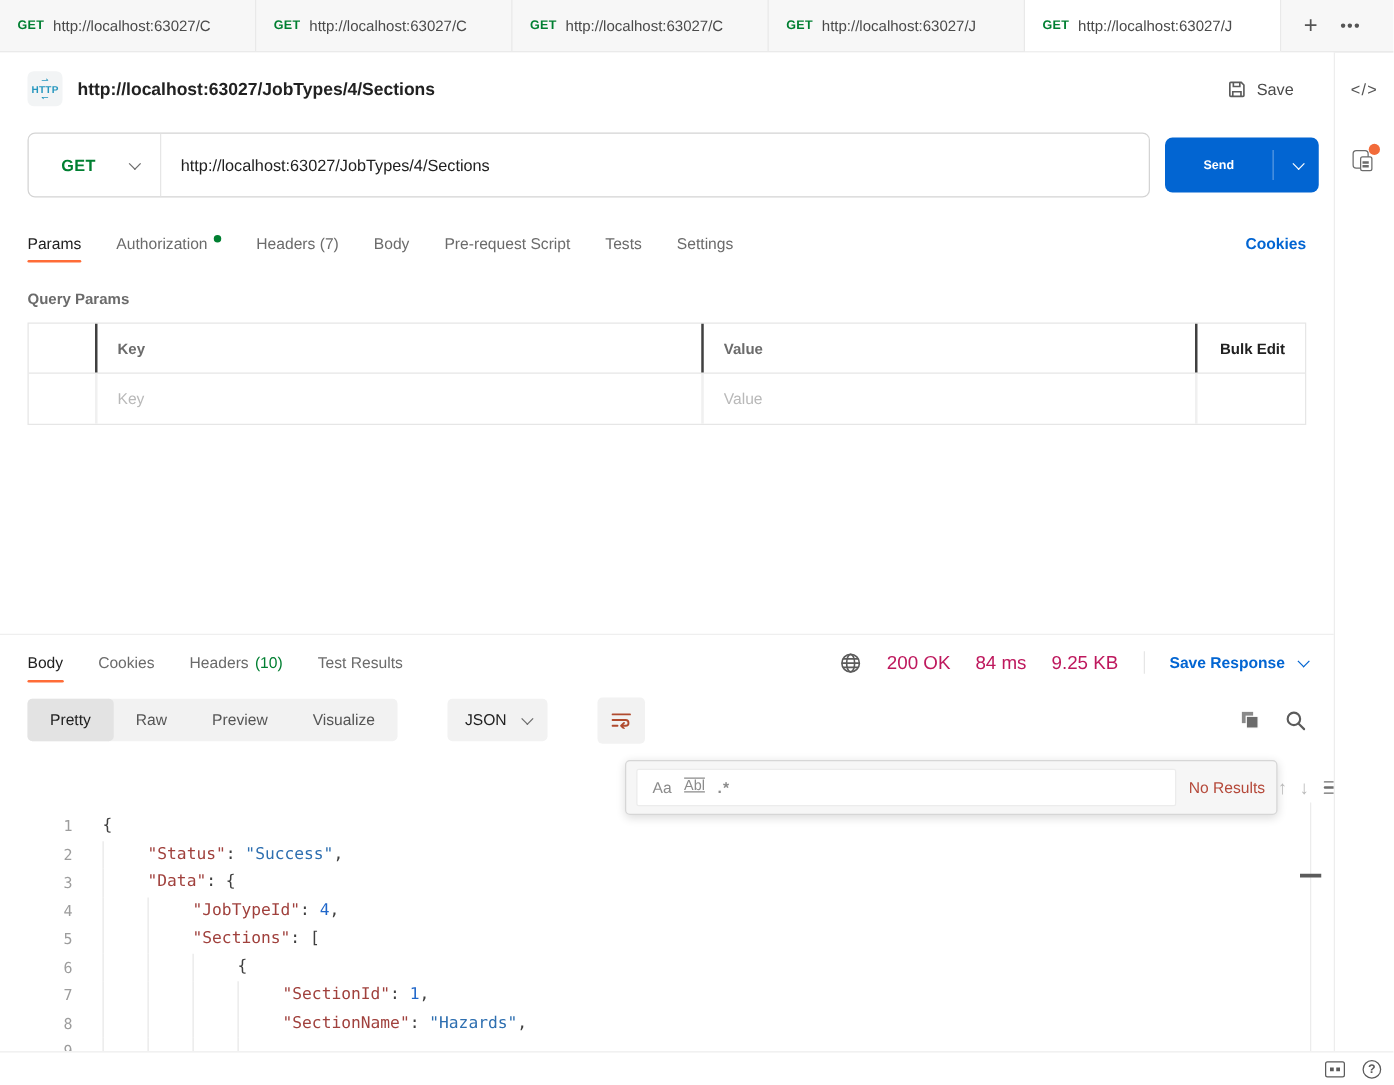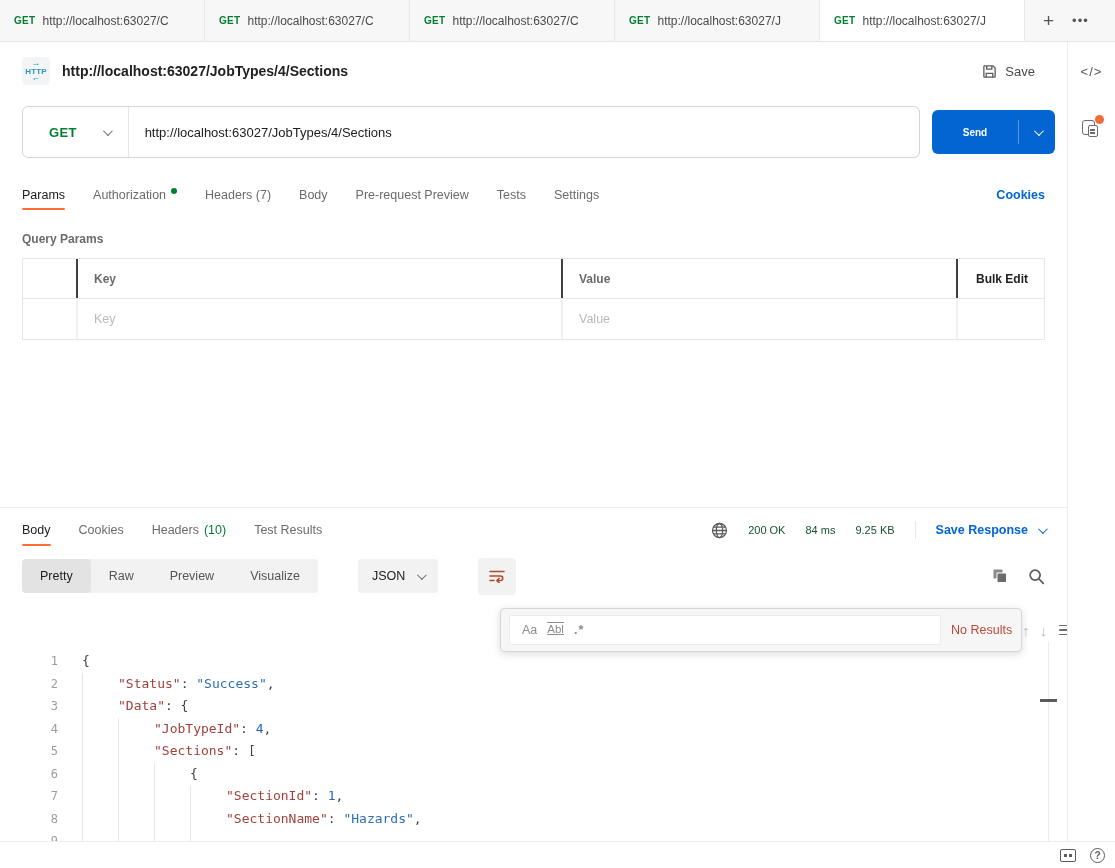--- a/index.html
+++ b/index.html
@@ -76,21 +76,21 @@
   .qp-head-label { color:#6b6b6b; font-weight:600; }
   .bulk-edit { color:#212121; font-weight:700; cursor:pointer; }
   .qp-input { border:none; outline:none; width:100%; font-size:12.5px; font-family:"Liberation Sans",sans-serif; color:#212121; background:transparent; }
   .qp-input::placeholder { color:#b9b9b9; }
   .qp-row.data .qp-cell { border-right-color:#f0f0f0; }
 
   
   .response { position:absolute; top:465px; left:0; right:0; bottom:0; border-top:1px solid #efefef; display:flex; flex-direction:column; }
   .res-nav { display:flex; align-items:center; gap:28px; padding:0 22px; height:44px; flex:none; }
   .res-status { margin-left:auto; display:flex; align-items:center; gap:20px; }
-  .status-green { color:#14532d; font-size:11px; }
+  .status-green { color:#be185d; font-size:15px; }
   .status-sep { width:1px; height:18px; background:#e6e6e6; }
   .save-response { color:#0265d2; font-size:12.5px; font-weight:700; display:flex; align-items:center; gap:10px; cursor:pointer; }
   .save-response .chev { border-color:#0265d2; }
 
   .res-toolbar { display:flex; align-items:center; padding:5px 22px; height:48px; flex:none;gap:28px; }
   .view-group { display:flex; background:#f2f2f2; border-radius:4px; padding:0; }
   .view-tab { font-size:12.5px; color:#555; padding:10px 18px; border-radius:4px; cursor:pointer; }
   .view-tab.active { background:#e3e3e3; color:#212121; }
   .fmt-btn { margin-left:12px; background:#f2f2f2; border-radius:4px; padding:10px 14px; font-size:12.5px; color:#212121;
              display:flex; align-items:center; gap:12px; cursor:pointer; }
@@ -222,21 +222,21 @@
             <span>Authorization</span>
             <span class="nav-dot"></span>
           </div>
           <div class="nav-tab">
             <span>Headers (7)</span>
           </div>
           <div class="nav-tab">
             <span>Body</span>
           </div>
           <div class="nav-tab">
-            <span>Pre-request Preview</span>
+            <span>Pre-request Script</span>
           </div>
           <div class="nav-tab">
             <span>Tests</span>
           </div>
           <div class="nav-tab">
             <span>Settings</span>
           </div>
         </div>
       <span class="cookies-link">Cookies</span>
     </div>

